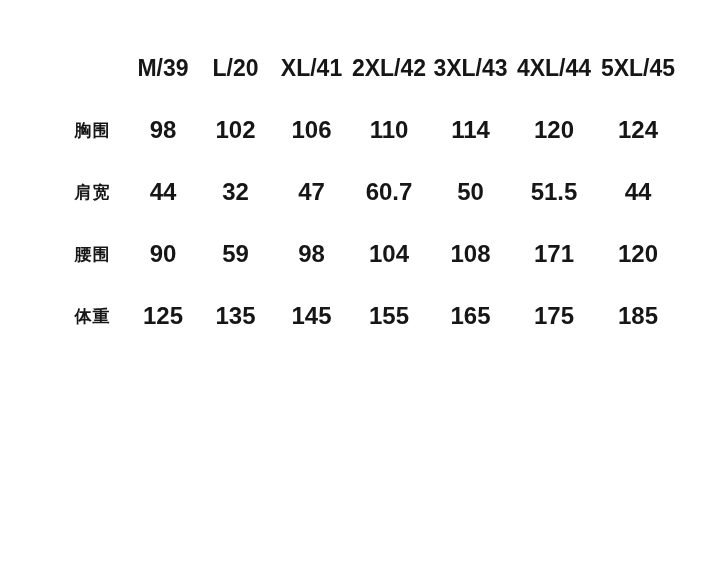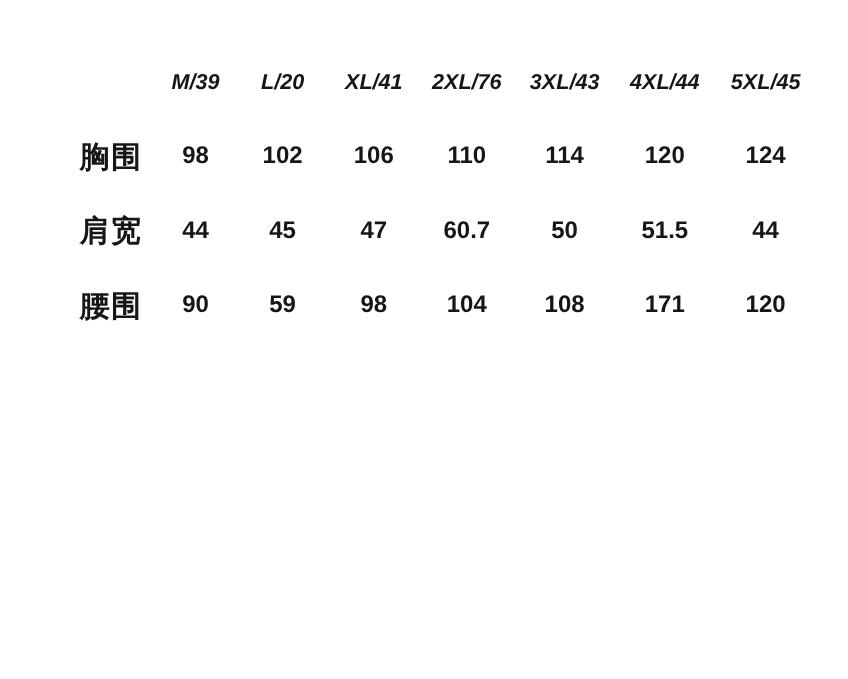--- a/index.html
+++ b/index.html
@@ -25,31 +25,30 @@
     height: 62px;
   }
   table.size-chart th,
   table.size-chart td {
     padding: 0;
     margin: 0;
     text-align: center;
     vertical-align: middle;
     font-weight: 700;
     color: #161616;
-    font-size: 20px;
+    font-size: 24px;
     white-space: nowrap;
     border: none;
   }
   table.size-chart th.row-label {
-    font-size: 25px;
+    font-size: 17px;
     letter-spacing: 1px;
   }
   table.size-chart thead th {
-    font-size: 18px;
-    font-style: italic;
+    font-size: 23px;
   }
 </style>
 </head>
 <body>
 
 <table class="size-chart">
   <colgroup>
     <col style="width:73px">
     <col style="width:68px">
     <col style="width:77px">
@@ -58,51 +57,61 @@
     <col style="width:83px">
     <col style="width:84px">
     <col style="width:84px">
   </colgroup>
   <thead>
     <tr>
       <th></th>
       <th>M/39</th>
       <th>L/20</th>
       <th>XL/41</th>
-      <th>2XL/76</th>
+      <th>2XL/42</th>
       <th>3XL/43</th>
       <th>4XL/44</th>
       <th>5XL/45</th>
     </tr>
   </thead>
   <tbody>
     <tr>
       <th class="row-label">胸围</th>
       <td>98</td>
       <td>102</td>
       <td>106</td>
       <td>110</td>
       <td>114</td>
       <td>120</td>
       <td>124</td>
     </tr>
     <tr>
       <th class="row-label">肩宽</th>
       <td>44</td>
-      <td>45</td>
+      <td>32</td>
       <td>47</td>
       <td>60.7</td>
       <td>50</td>
       <td>51.5</td>
       <td>44</td>
     </tr>
     <tr>
       <th class="row-label">腰围</th>
       <td>90</td>
       <td>59</td>
       <td>98</td>
       <td>104</td>
       <td>108</td>
       <td>171</td>
       <td>120</td>
     </tr>
+    <tr>
+      <th class="row-label">体重</th>
+      <td>125</td>
+      <td>135</td>
+      <td>145</td>
+      <td>155</td>
+      <td>165</td>
+      <td>175</td>
+      <td>185</td>
+    </tr>
   </tbody>
 </table>
 
 </body></html>

